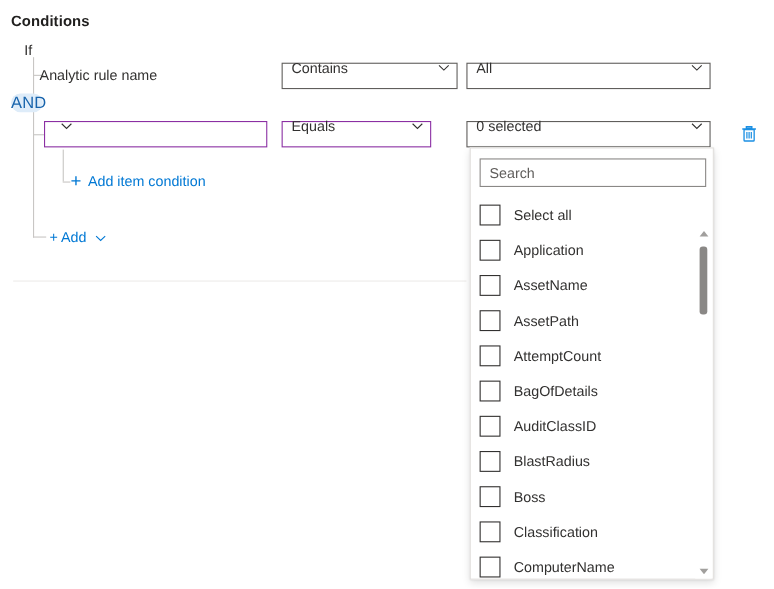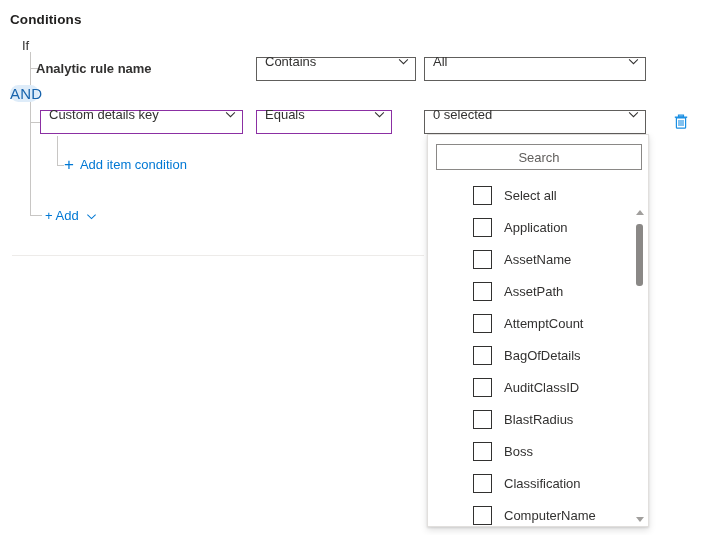--- a/index.html
+++ b/index.html
@@ -103,21 +103,20 @@
     text-align: right;
     letter-spacing: 0.2px;
   }
 
   
   .row-label {
     position: absolute;
     font-size: 13px;
     color: #323130;
     white-space: nowrap;
-    font-weight: bold;
   }
   #label-analytic-rule { left: 36px; top: 61px; }
 
   
   .select {
     position: absolute;
     height: 24px;
     box-sizing: border-box;
     background: #ffffff;
     border: 1px solid #605e5c;
@@ -216,39 +215,37 @@
     width: 206px;
     height: 26px;
     box-sizing: border-box;
     border: 1px solid #8a8886;
     background: #ffffff;
     font-family: "Liberation Sans", sans-serif;
     font-size: 13px;
     color: #323130;
     padding: 0 8px;
     outline: none;
-    text-align: center;
   }
   #dropdown-search::placeholder { color: #605e5c; }
 
   .option-list {
     position: absolute;
     left: 0;
     top: 44px;
     width: 222px;
     height: 347px;
   }
   .option-row {
     position: relative;
     height: 32px;
     display: flex;
     align-items: center;
     padding-left: 8px;
     cursor: pointer;
-    margin-left: 37px;
   }
   .checkbox {
     width: 19px;
     height: 19px;
     box-sizing: border-box;
     border: 1px solid #323130;
     background: #ffffff;
     flex: 0 0 auto;
   }
   .option-label {
@@ -327,21 +324,20 @@
 <div class="select" id="select-value-1">
   <span class="sel-text">All</span>
   <span class="chev">
     <svg viewBox="0 0 12 12" width="11" height="11">
         <path d="M1.2 3.8 L6 8.4 L10.8 3.8" fill="none" stroke="#323130" stroke-width="1.1"></path>
       </svg>
   </span>
 </div>
 
 <div class="select purple" id="select-field-2">
-  <span class="sel-text">Custom details key</span>
   <span class="chev">
     <svg viewBox="0 0 12 12" width="11" height="11">
         <path d="M1.2 3.8 L6 8.4 L10.8 3.8" fill="none" stroke="#323130" stroke-width="1.1"></path>
       </svg>
   </span>
 </div>
 
 <div class="select purple" id="select-operator-2">
   <span class="sel-text">Equals</span>
   <span class="chev">

